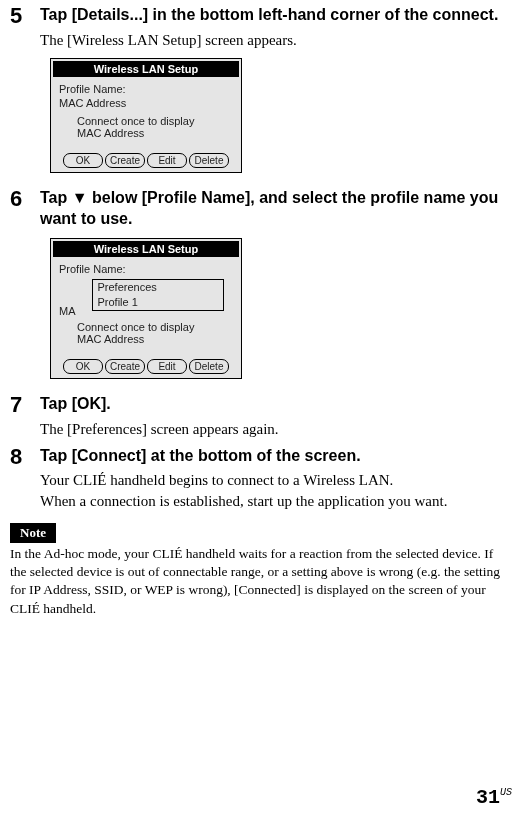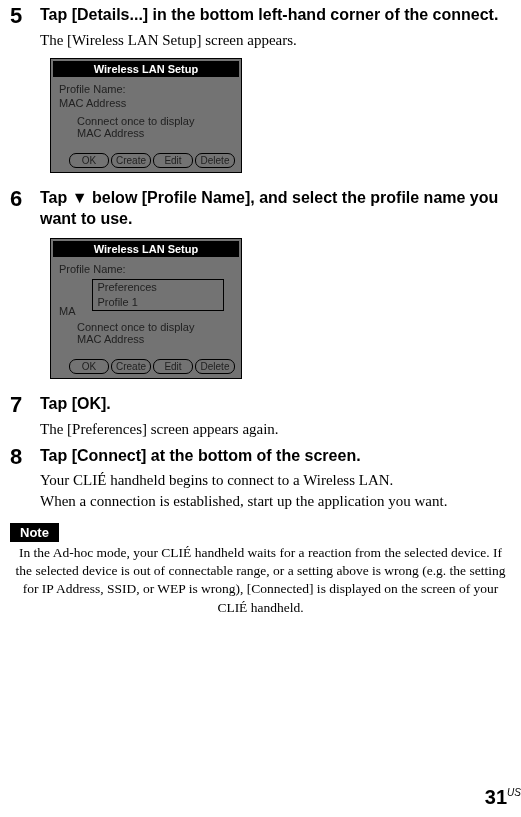--- a/index.html
+++ b/index.html
@@ -41,21 +41,21 @@
     margin-top: 4px;
     line-height: 1.35;
   }
   .screenshot {
     width: 190px;
     border: 1px solid #000;
     margin: 8px 16px 14px 40px;
     font-family: Arial, Helvetica, sans-serif;
     font-size: 11px;
     color: #222;
-    background: #737373;
+    background: #e5e5e5;
   }
   .titlebar {
     background: #000;
     color: #fff;
     text-align: center;
     font-family: Arial, Helvetica, sans-serif;
     font-weight: bold;
     font-size: 11px;
     padding: 2px 0;
     margin: 2px 2px 0 2px;
@@ -88,55 +88,54 @@
     line-height: 1.2;
   }
   .dd-selected {
     background: #000;
     color: #fff;
     padding: 1px 5px 2px 5px;
     line-height: 1.2;
   }
   .btnrow {
     display: flex;
-    justify-content: flex-end;
+    justify-content: center;
     padding: 2px 6px 4px 6px;
     gap: 2px;
   }
   .pbtn {
     border: 1px solid #000;
     border-radius: 7px;
     font-size: 10px;
     padding: 0 4px;
     line-height: 13px;
     min-width: 30px;
     text-align: center;
   }
   .note-label {
     display: inline-block;
     background: #000;
     color: #fff;
-    font-family: Liberation Sans, sans-serif;
+    font-family: Liberation Serif, serif;
     font-weight: bold;
     font-size: 13px;
     padding: 2px 10px;
     margin-top: 6px;
   }
   .note-text {
     font-family: Georgia, 'Times New Roman', serif;
     font-size: 13.5px;
     line-height: 1.35;
     margin-top: 2px;
-    text-align: center;
   }
   .pagenum {
     position: absolute;
-    right: 0;
+    right: 9px;
     bottom: 8px;
-    font-family: Liberation Sans, sans-serif;
+    font-family: Liberation Mono, monospace;
     font-weight: bold;
     font-size: 20px;
   }
   .pagenum sup {
     font-size: 10px;
     font-weight: normal;
     font-style: italic;
     vertical-align: super;
   }
   .ma-prefix {

